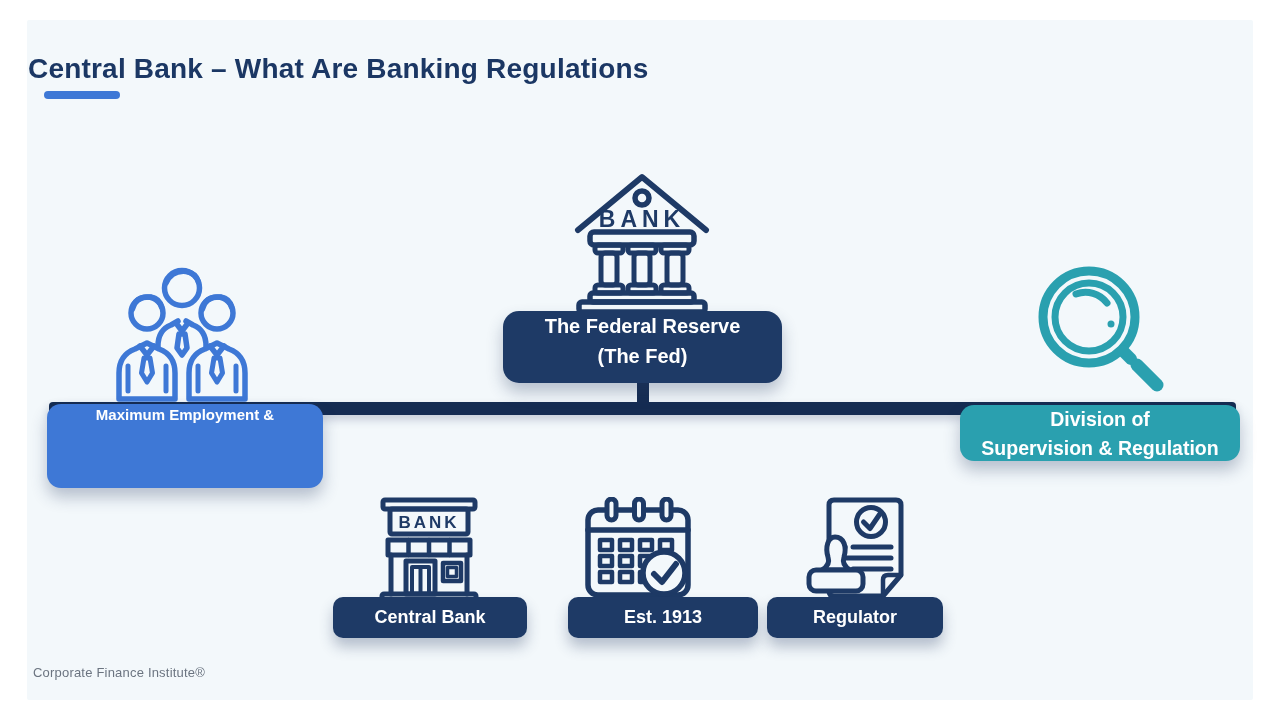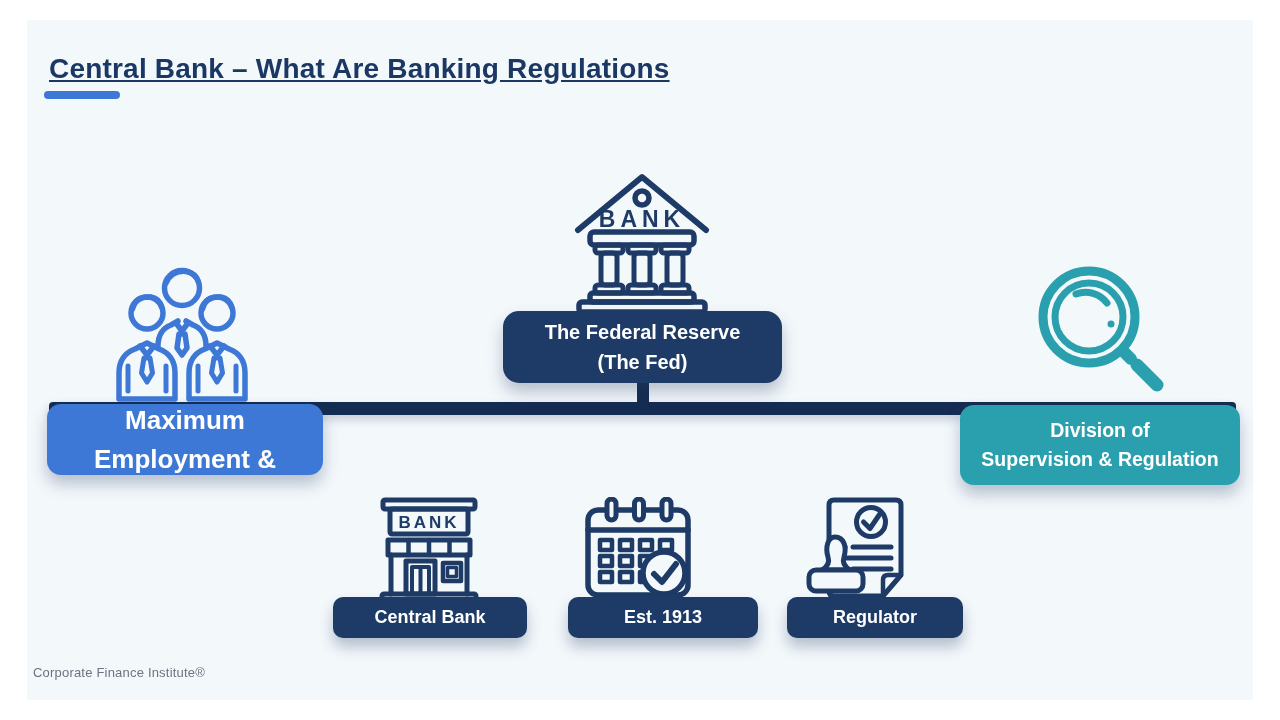--- a/index.html
+++ b/index.html
@@ -7,43 +7,43 @@
     --blue:#3e78d6; --teal:#2aa0af; --slide-bg:#f3f8fb;
     --gray:#5d6773; --footer-gray:#6b7480; --white:#ffffff;
   }
   *{box-sizing:border-box; margin:0; padding:0;}
   html,body{width:1280px;height:720px;background:#ffffff;overflow:hidden;
     font-family:"Liberation Sans", sans-serif;}
   .slide{position:absolute;left:27px;top:20px;width:1226px;height:680px;
     background:var(--slide-bg);border-radius:2px;}
   .abs{position:absolute;}
 
-  .title{left:22px;top:33px;font-size:28px;font-weight:700;color:var(--navy-text);
-    letter-spacing:0.2px;text-decoration:underline;}
+  .title{left:1px;top:33px;font-size:28px;font-weight:700;color:var(--navy-text);
+    letter-spacing:0.2px;}
   .accent{left:17px;top:71px;width:76px;height:8px;border-radius:4px;background:var(--blue);}
   .subtitle{left:30px;top:98px;font-size:18.5px;color:var(--gray);}
   .subtitle b{color:var(--navy-text);font-weight:700;}
 
   .card{border-radius:14px;color:var(--white);font-weight:700;text-align:center;
-    display:flex;flex-direction:column;justify-content:center;line-height:1.5;
+    display:flex;flex-direction:column;line-height:1.5;
     box-shadow:0 9px 16px rgba(40,60,100,0.30);z-index:3;}
   .card-navy{background:var(--navy);}
   .card-blue{background:var(--blue);}
   .card-teal{background:var(--teal);}
 
   .fed-card{left:476px;top:291px;width:279px;height:72px;font-size:20px;border-radius:16px;}
-  .left-card{left:20px;top:384px;width:276px;height:71px;font-size:26px;}
-  .right-card{left:933px;top:385px;width:280px;height:80px;font-size:19.5px;}
+  .left-card{left:20px;top:384px;width:276px;height:84px;font-size:15px;}
+  .right-card{left:933px;top:385px;width:280px;height:56px;font-size:19.5px;}
 
   .mini-card{border-radius:10px;color:var(--white);font-weight:700;text-align:center;
     font-size:18px;display:flex;align-items:center;justify-content:center;
     background:var(--navy);box-shadow:0 9px 14px rgba(40,60,100,0.30);z-index:3;}
   .cb-card{left:306px;top:577px;width:194px;height:41px;}
   .est-card{left:521px;top:577px;width:190px;height:41px;margin-left:20px;}
-  .reg-card{left:760px;top:577px;width:176px;height:41px;}
+  .reg-card{left:740px;top:577px;width:176px;height:41px;}
 
   .connector-bar{left:22px;top:382px;width:1187px;height:13px;background:var(--navy-dark);
     border-radius:4px;z-index:1;box-shadow:0 5px 8px rgba(40,60,100,0.22);}
   .connector-stub{left:610px;top:352px;width:12px;height:34px;background:var(--navy-dark);z-index:1;}
 
   .icon-bank-building{left:540px;top:146px;width:150px;height:152px;z-index:2;}
   .icon-people{left:75px;top:238px;width:160px;height:146px;z-index:2;}
   .icon-magnifier{left:1000px;top:240px;width:145px;height:142px;z-index:2;}
   .icon-storefront{left:350px;top:477px;width:104px;height:104px;z-index:2;}
   .icon-calendar{left:556px;top:477px;width:112px;height:104px;z-index:2;}

